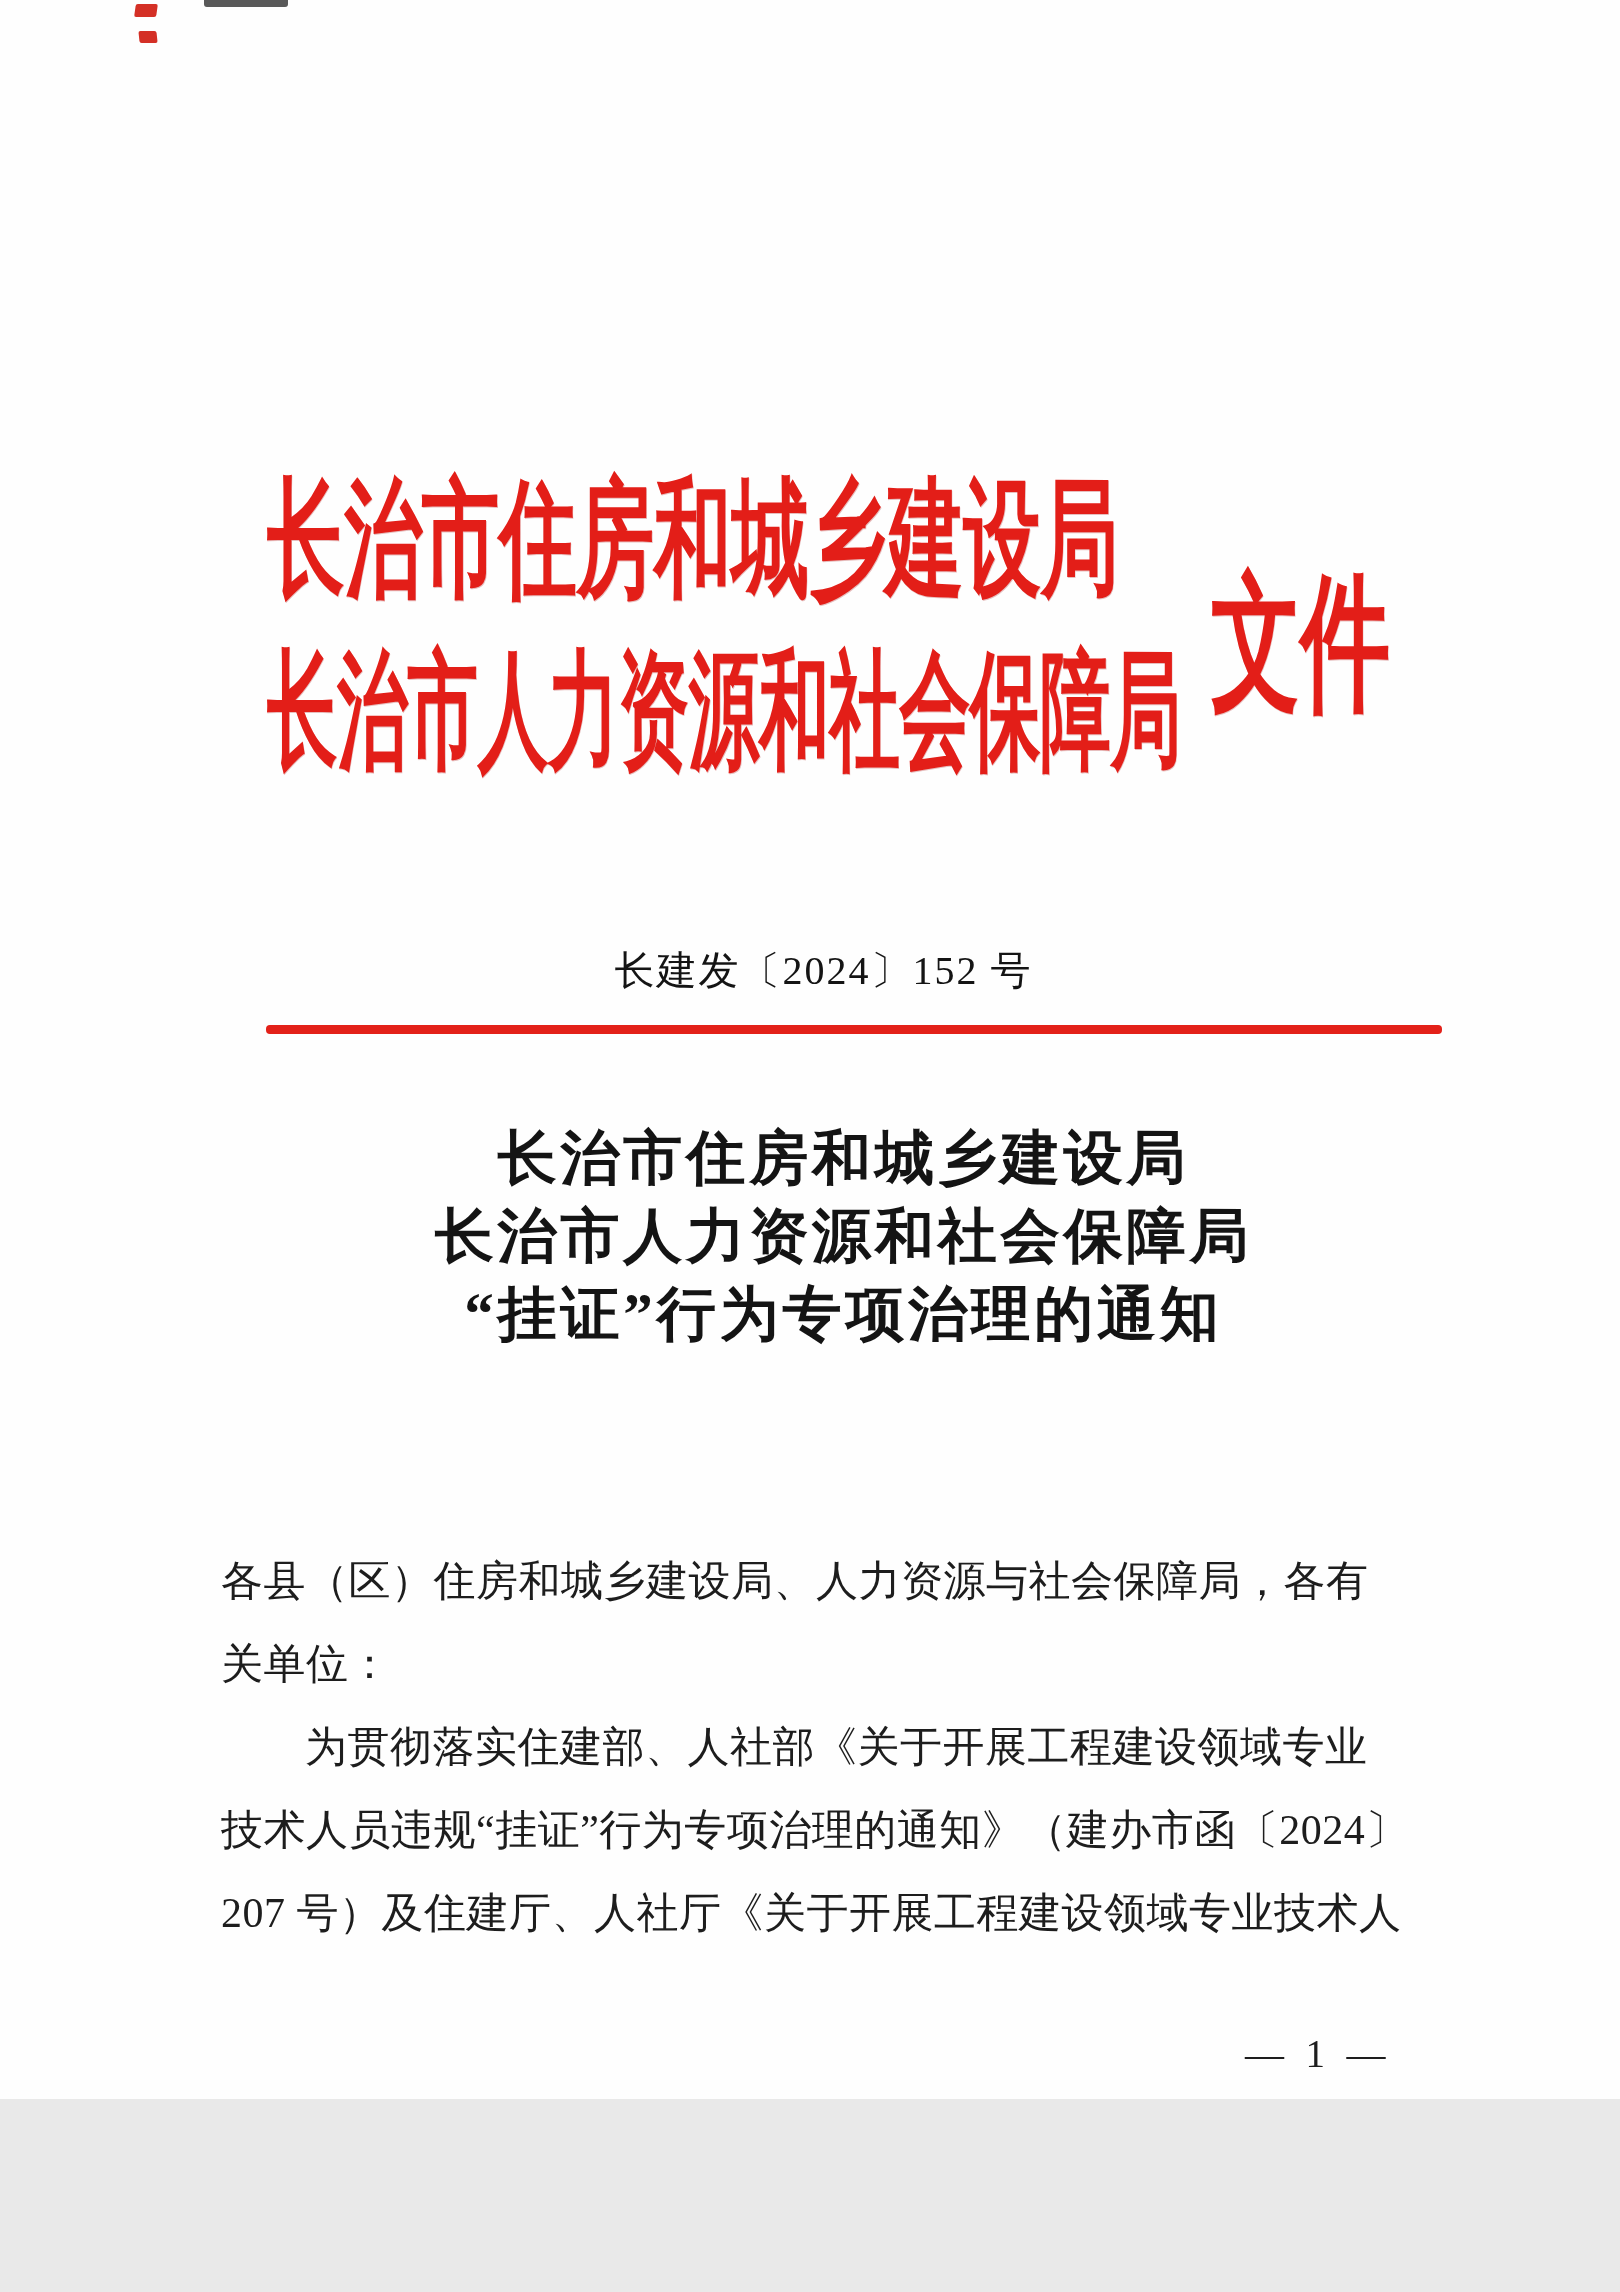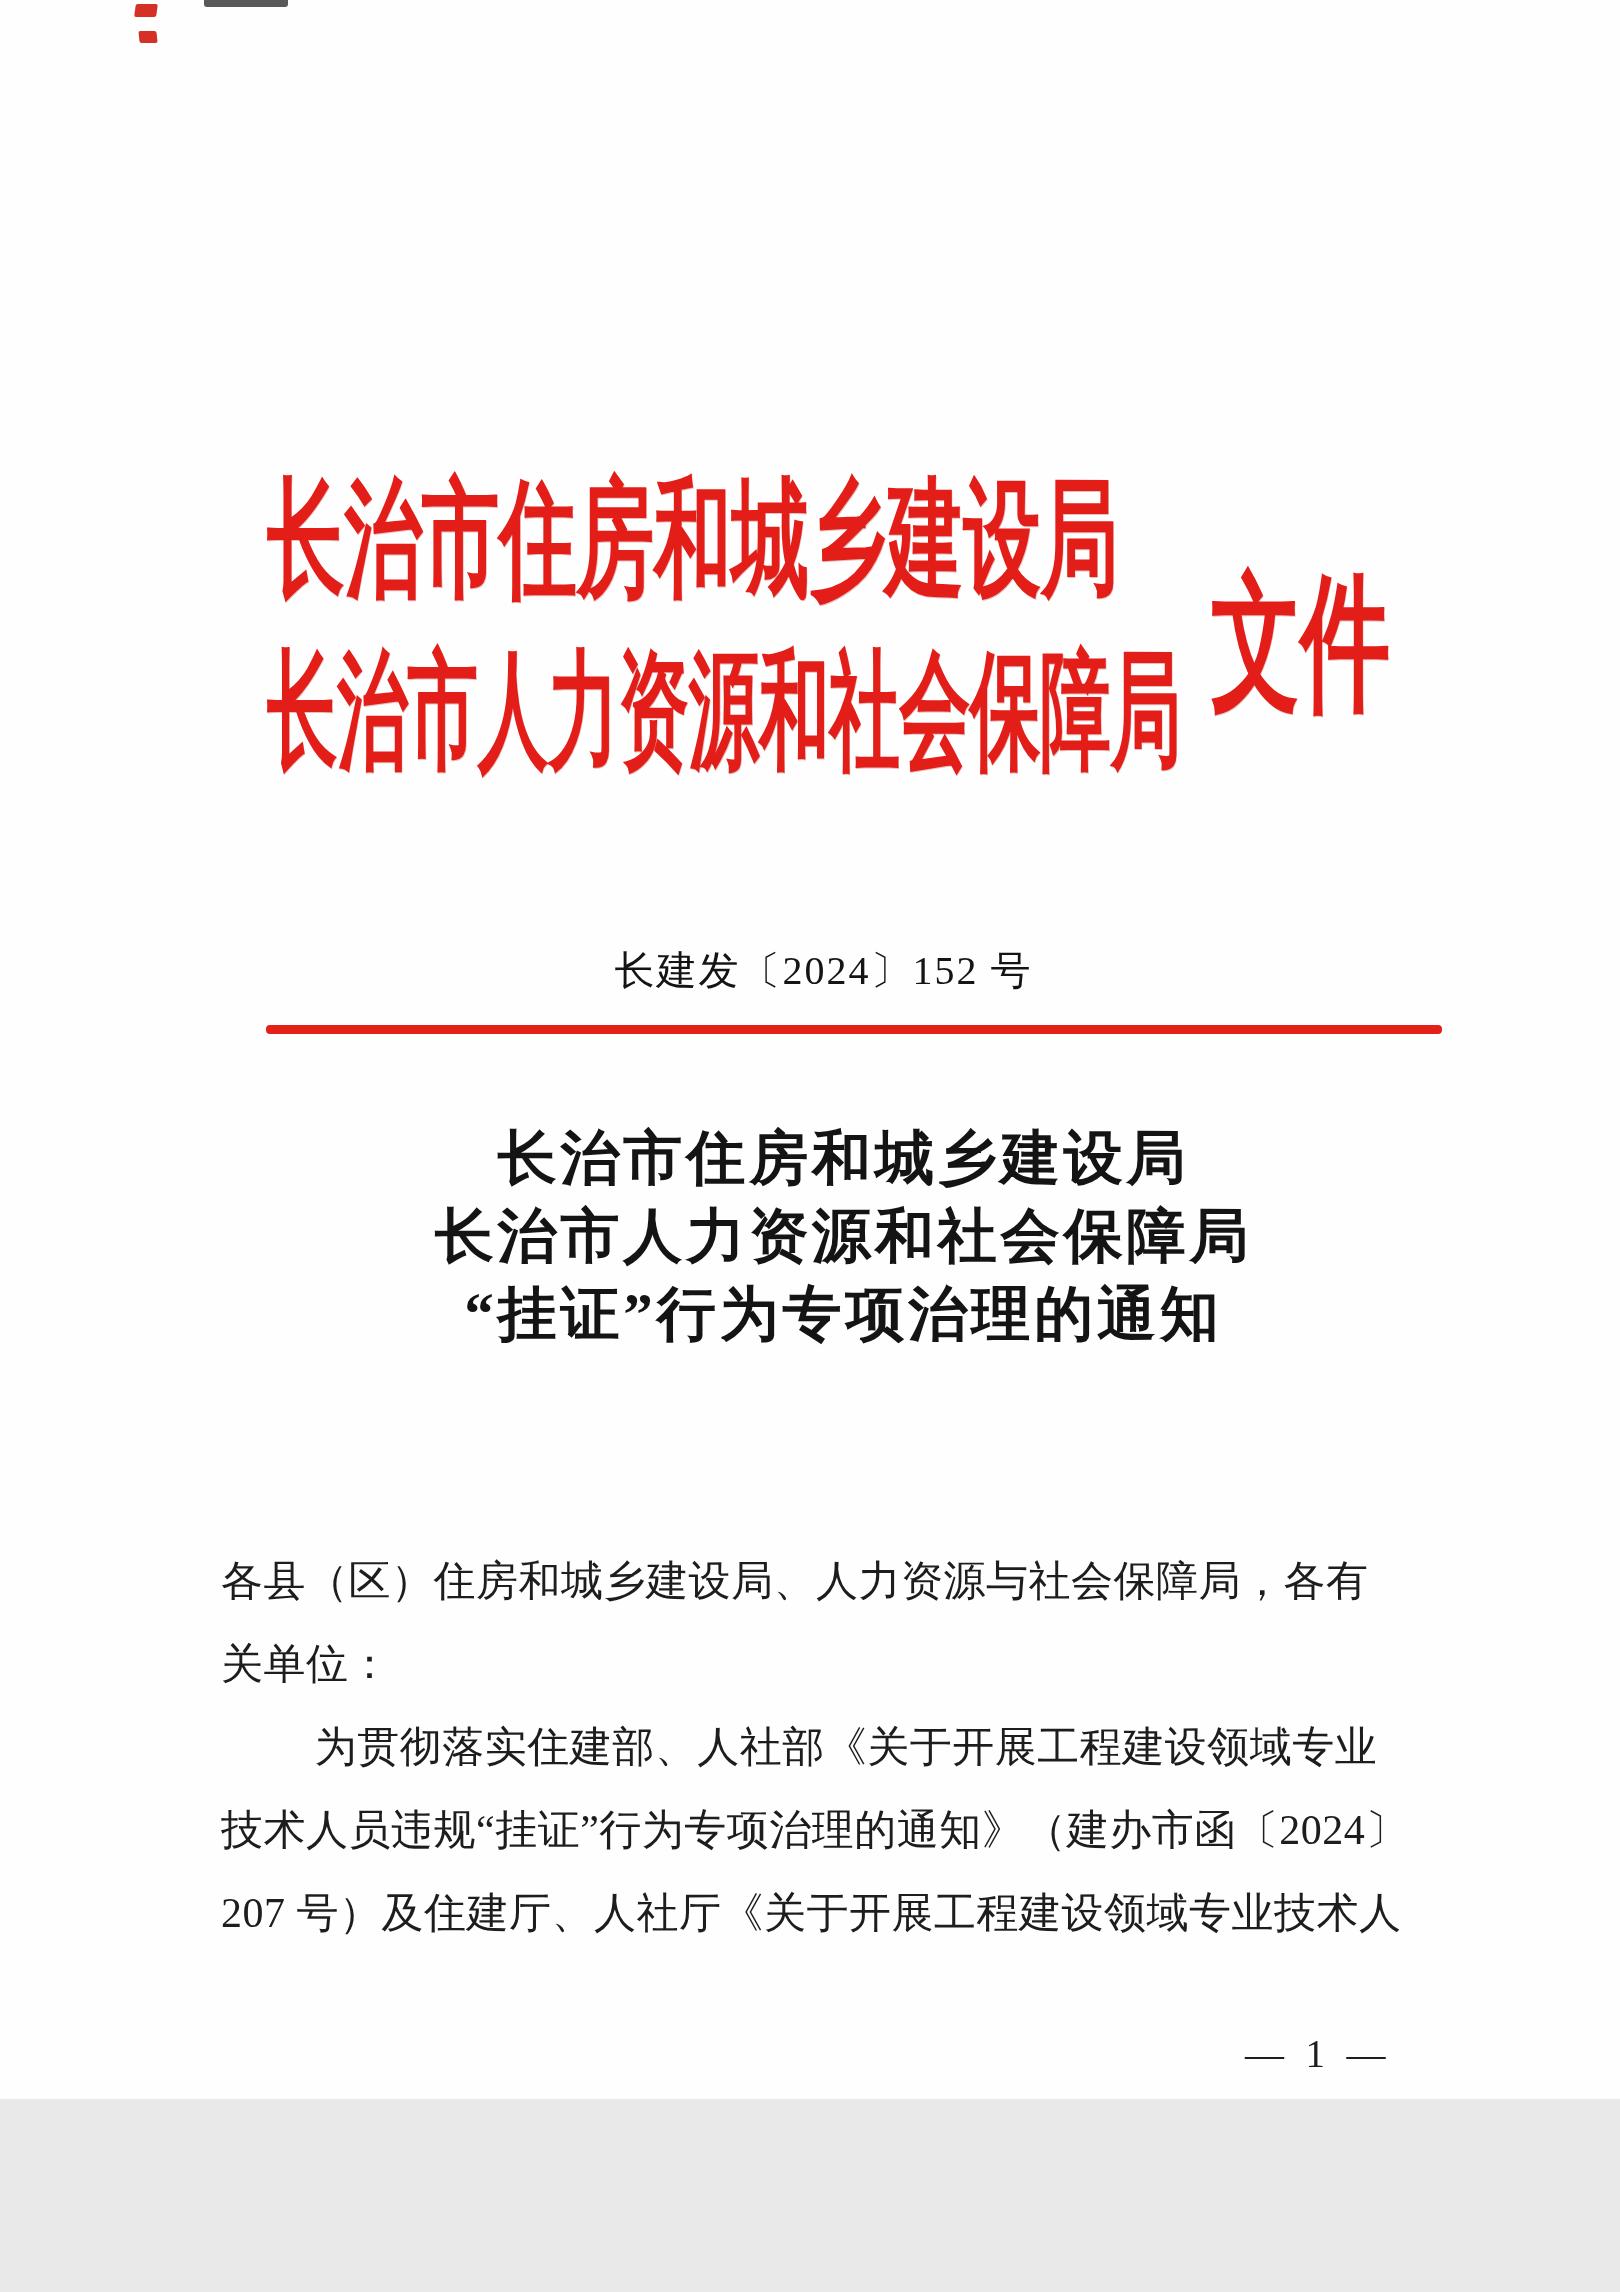--- a/index.html
+++ b/index.html
@@ -57,21 +57,21 @@
     letter-spacing:3.9px;white-space:nowrap;
   }
 
   
   .body-block{
     position:absolute;left:221px;top:1540px;width:1166px;
     color:#1d1d1d;font-size:42px;line-height:83px;
     letter-spacing:0.5px;
   }
   .body-line{white-space:nowrap;}
-  .body-line.indent{text-indent:84px;text-align:center;}
+  .body-line.indent{text-indent:84px;}
 
   
   .page-number{
     position:absolute;left:1245px;top:2031px;
     font-size:39px;color:#1d1d1d;letter-spacing:5.9px;white-space:nowrap;
   }
 
   
   .qr{
     position:absolute;left:1299px;top:2182px;width:78px;height:82px;

